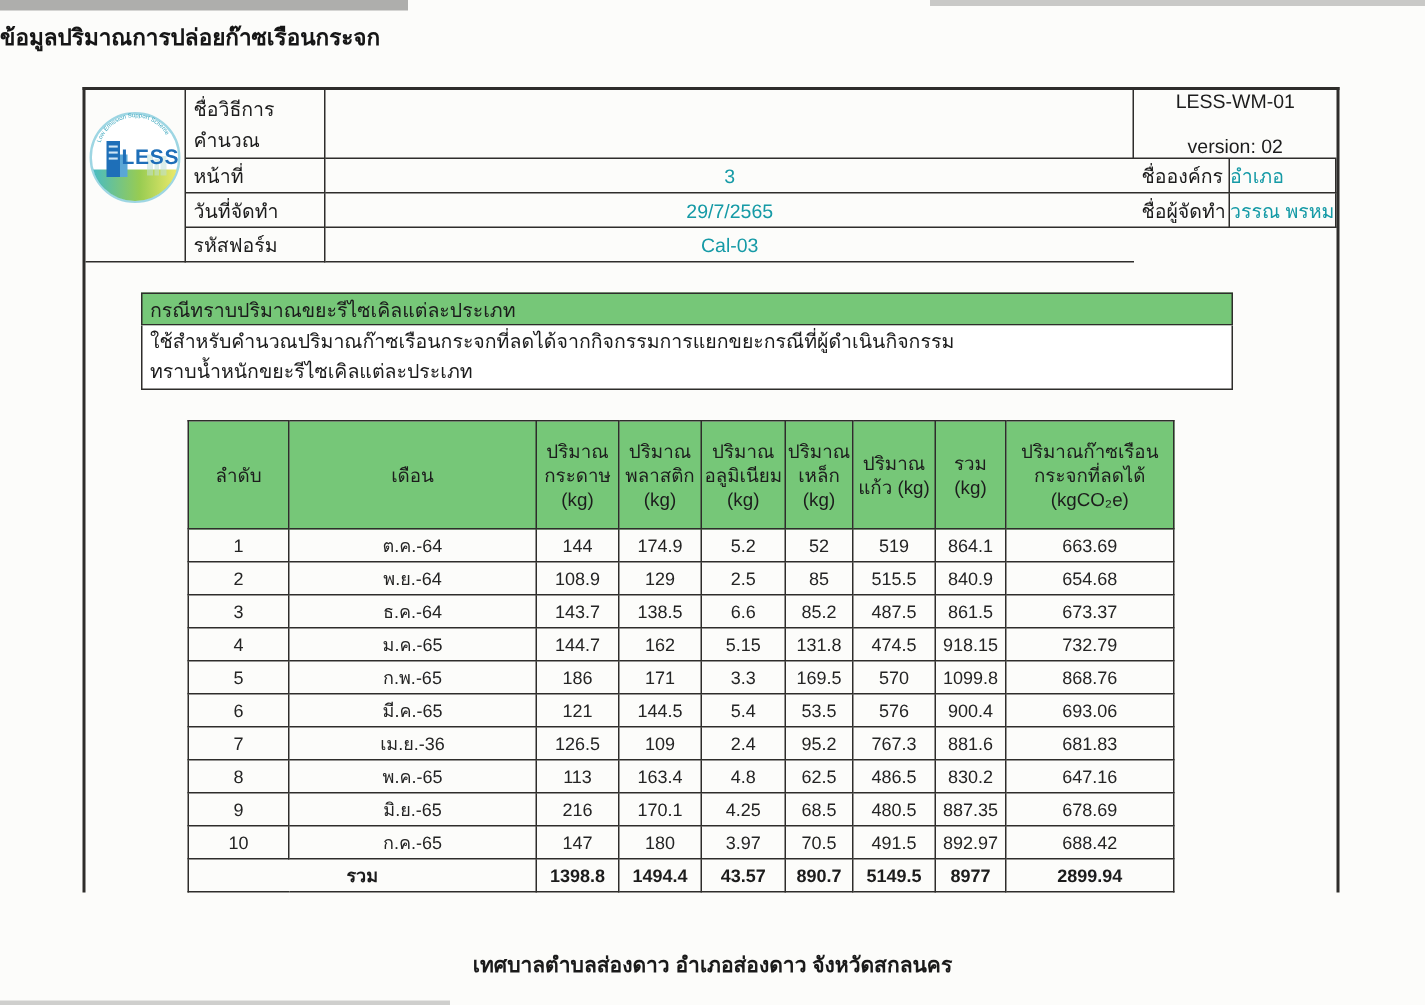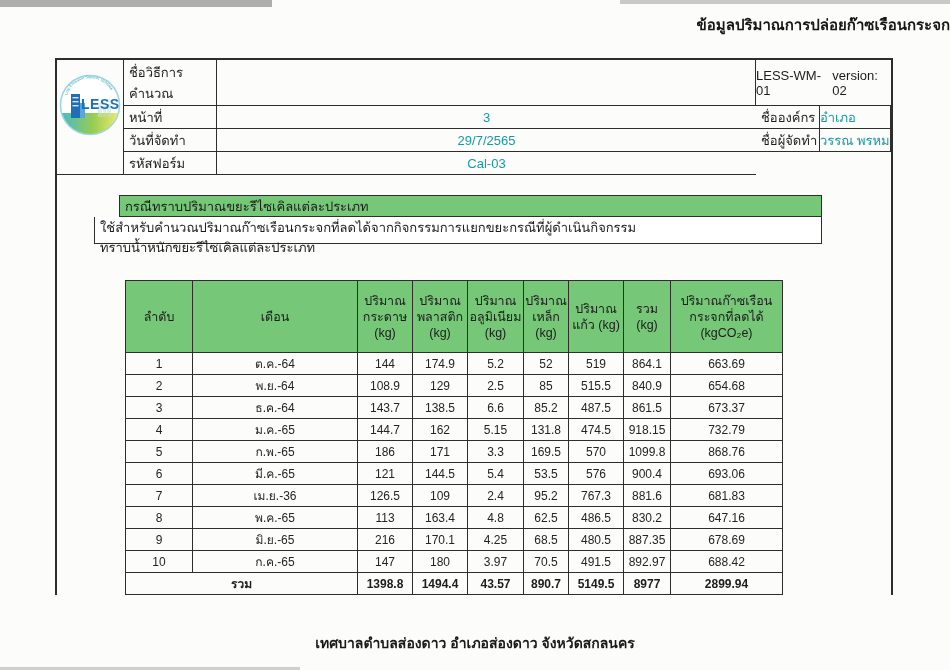--- a/index.html
+++ b/index.html
@@ -17,21 +17,21 @@
     position:relative;
     overflow:hidden;
   }
   .artifact{position:absolute;background:#aeaeac;}
   .artifact.tl{left:0;top:0;width:272px;height:7px;}
   .artifact.tr{right:0;top:0;width:330px;height:4px;background:#c9c9c7;}
   .artifact.bl{left:0;bottom:0;width:300px;height:3px;background:#cfcfcd;}
 
   .doc-title{
     position:absolute;top:13px;left:0;width:100%;
-    text-align:right;font-size:15px;font-weight:bold;color:#161616;font-family:Liberation Serif, serif;
+    text-align:left;font-size:15px;font-weight:bold;color:#161616;font-family:Liberation Serif, serif;
   }
 
   .frame{
     position:absolute;left:55px;top:58px;width:838px;height:537px;
     border-left:2px solid var(--border);
     border-right:2px solid var(--border);
     border-top:2px solid var(--border);
   }
 
   
@@ -50,37 +50,37 @@
   }
   .header-table .cell.last-col{border-right:none;}
   .logo-cell{
     grid-row:1/5;grid-column:1;
     justify-content:center;align-items:flex-start !important;
     padding-top:13px;
   }
   .title-cell{grid-row:1;grid-column:2/4;justify-content:center;font-size:14px;}
   .code-cell{
     grid-row:1;grid-column:4/6;border-right:none !important;
-    justify-content:space-between;gap:3px;font-size:13px;
+    flex-direction:column;justify-content:space-between;gap:3px;font-size:13px;
   }
   .lbl{padding-left:5px;}
   .val{justify-content:center;color:var(--teal);}
   .rval{justify-content:center;color:var(--teal);}
 
   
   .case-box{position:absolute;left:37px;top:135px;width:728px;}
   .case-title{
     background:var(--green);
     border:1.5px solid var(--border);
     height:22px;display:flex;align-items:center;
-    padding-left:5px;font-size:13px;margin-left:25px;
+    padding-left:5px;font-size:13px;
   }
   .case-body{
     border:1.5px solid var(--border);border-top:none;
-    height:27px;padding:1px 5px 0 5px;
+    height:43px;padding:1px 5px 0 5px;
     font-size:13px;line-height:20px;background:#fff;
   }
 
   
   table.data-table{
     position:absolute;left:68px;top:220px;
     border-collapse:collapse;table-layout:fixed;width:657px;
     font-size:12px;
   }
   .data-table th,.data-table td{

